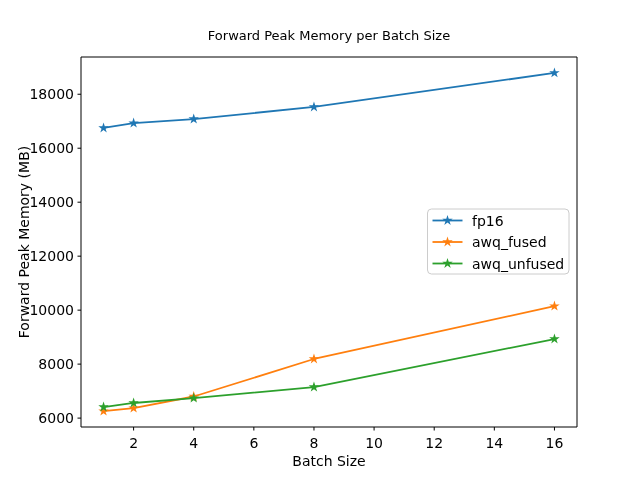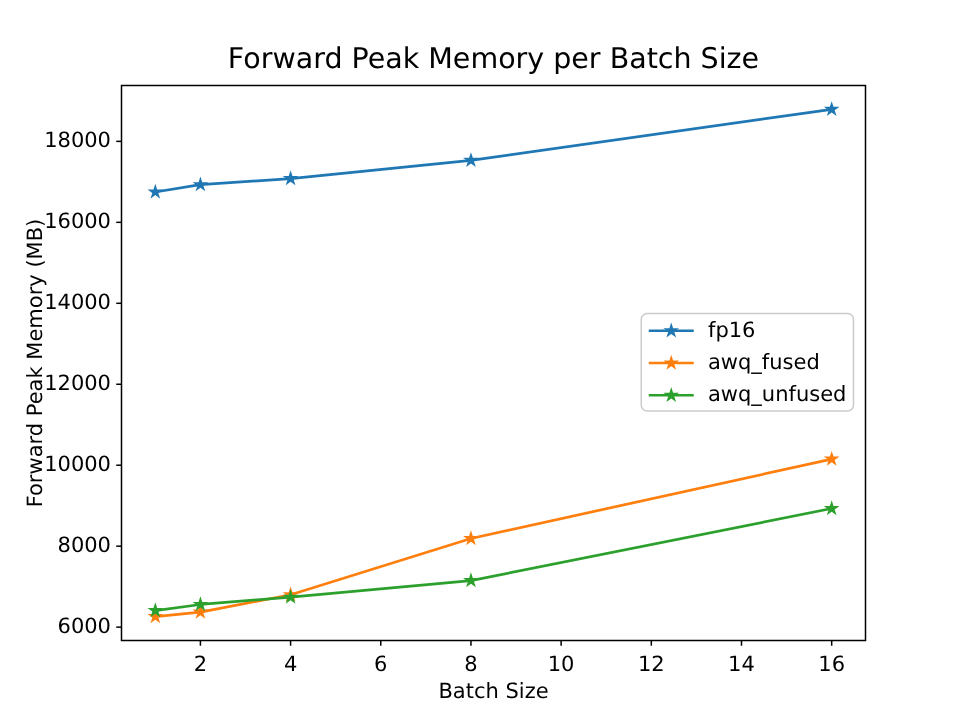--- a/index.html
+++ b/index.html
@@ -19,21 +19,21 @@
     position: absolute;
     left: 0;
     top: 0;
   }
   .chart-title {
     position: absolute;
     left: 81px;
     width: 496px;
     top: 28px;
     text-align: center;
-    font-size: 19px;
+    font-size: 13px;
     color: #000000;
     white-space: nowrap;
   }
   .x-axis-label {
     position: absolute;
     left: 81px;
     width: 496px;
     top: 453px;
     text-align: center;
     font-size: 14px;

